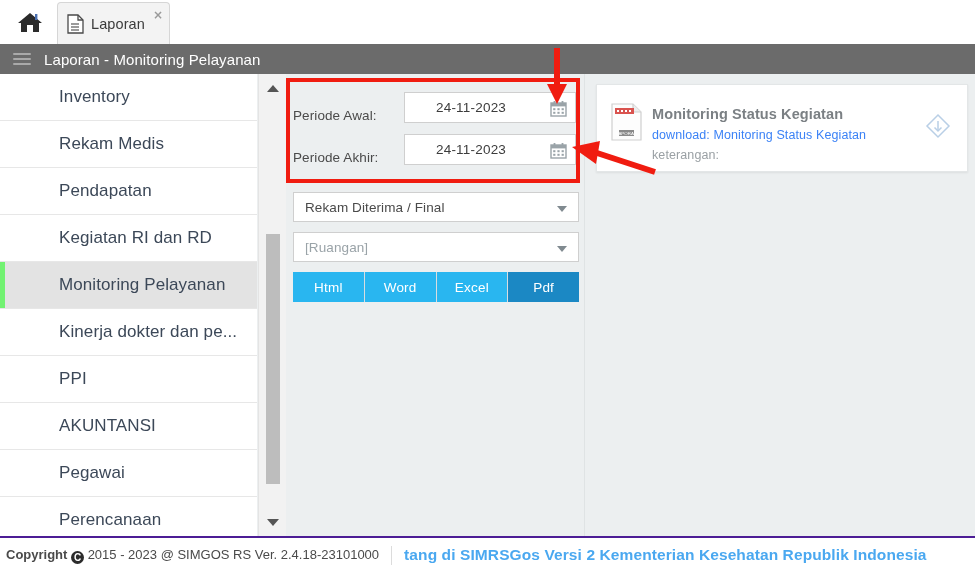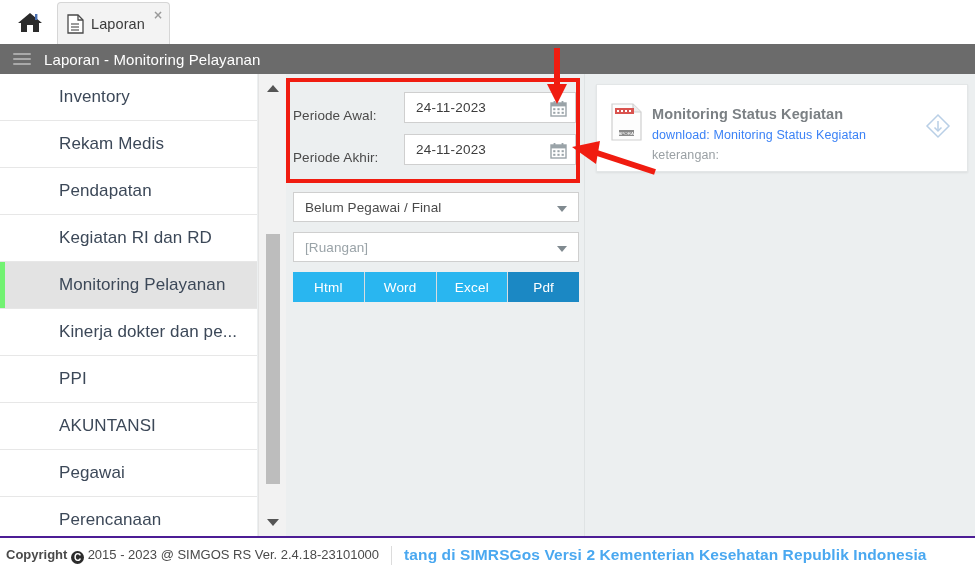--- a/index.html
+++ b/index.html
@@ -97,21 +97,21 @@
     position: absolute; left: 7px; display: flex; align-items: flex-end;
   }
   .field-row.r1 { top: 18px; }
   .field-row.r2 { top: 60px; }
   .field-label {
     width: 111px; font-size: 13.5px; color: #4a4a4a; letter-spacing: .1px;
   }
   .date-input {
     position: relative; width: 172px; height: 31px;
     background: #ffffff; border: 1px solid #cfcfcf;
-    display: flex; align-items: center;
+    display: flex; align-items: center; padding-left: 20px;
   }
   .date-input .dval {
     margin-left: 11px; font-size: 13.5px; color: #3c3c3c; letter-spacing: .2px;
   }
   .cal-icon { position: absolute; right: 8px; top: 7px; }
 
   .select-box {
     position: absolute; left: 7px; width: 286px; height: 30px;
     background: #ffffff; border: 1px solid #cfcfcf;
     display: flex; align-items: center;
@@ -310,21 +310,21 @@
           <rect x="7.4" y="8.2" width="2.2" height="2" fill="#9aa3a8"></rect>
           <rect x="11.6" y="8.2" width="2.2" height="2" fill="#9aa3a8"></rect>
           <rect x="3.2" y="11.8" width="2.2" height="2" fill="#9aa3a8"></rect>
           <rect x="7.4" y="11.8" width="2.2" height="2" fill="#9aa3a8"></rect>
           <rect x="11.6" y="11.8" width="2.2" height="2" fill="#9aa3a8"></rect>
         </svg>
       </div>
     </div>
 
     <div class="select-box s1">
-      <span class="sval">Belum Pegawai / Final</span>
+      <span class="sval">Rekam Diterima / Final</span>
       <span class="caret"></span>
     </div>
 
     <div class="select-box s2 placeholder">
       <span class="sval">[Ruangan]</span>
       <span class="caret"></span>
     </div>
 
     <div class="btnrow">
       <div class="fbtn">Html</div>

